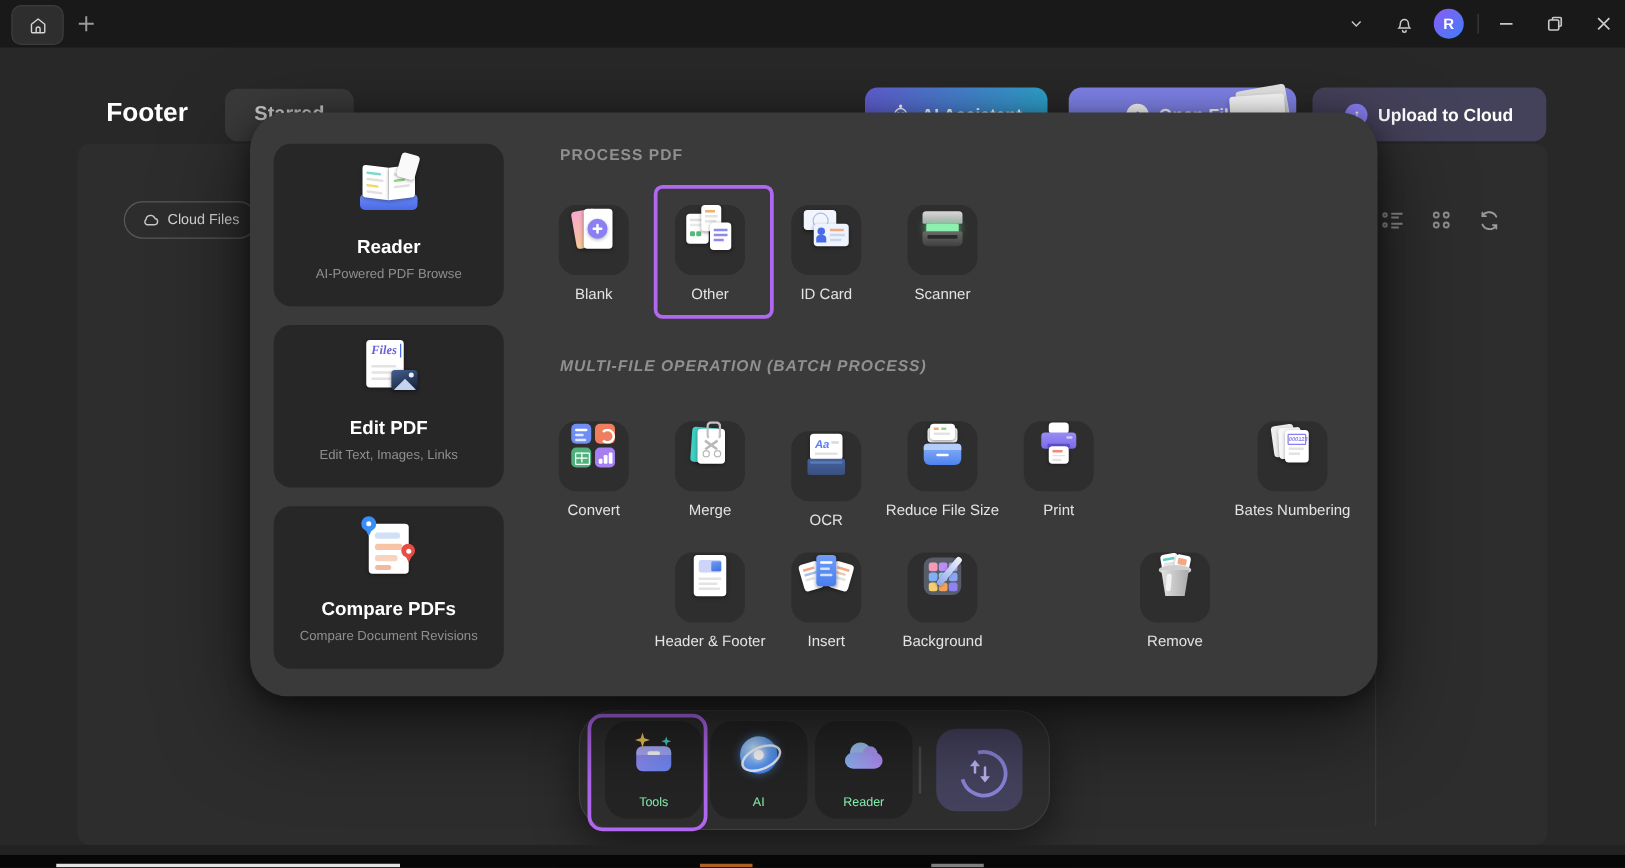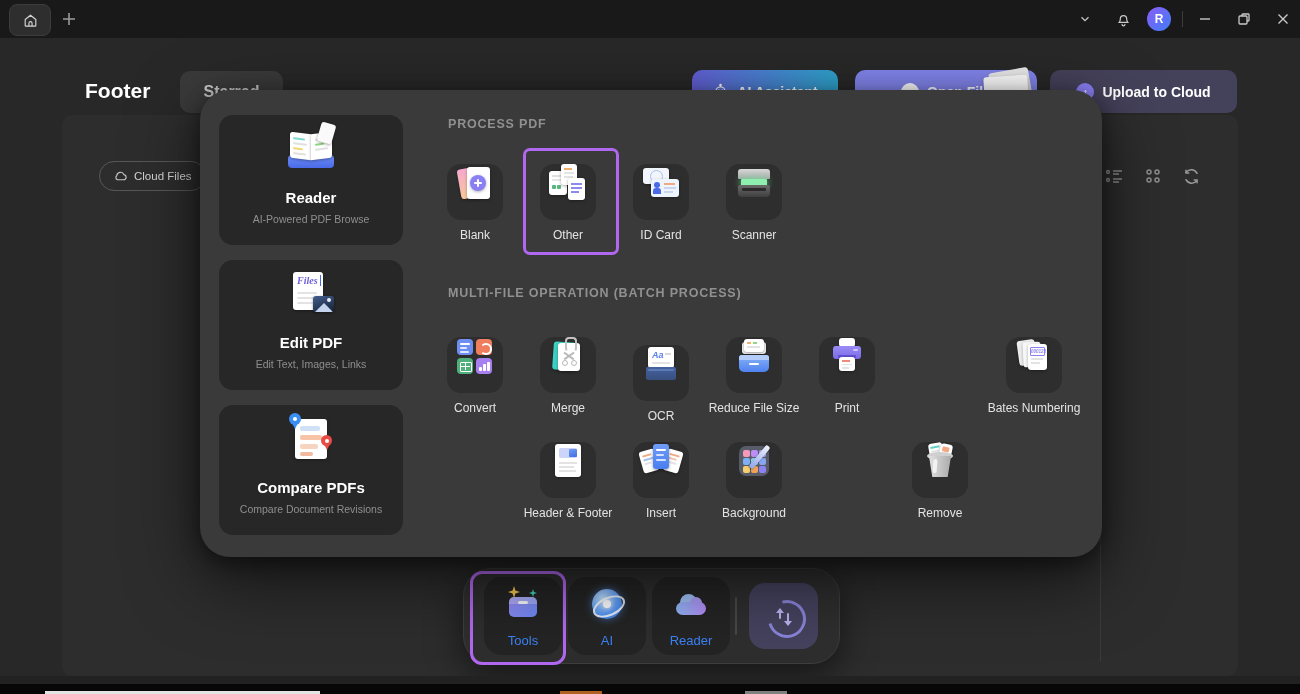--- a/index.html
+++ b/index.html
@@ -51,21 +51,21 @@
   .sec-head{position:absolute;left:248px;color:#909090;font-size:12.5px;font-weight:bold;letter-spacing:.8px;}
   .tool-item{position:absolute;text-align:center;cursor:default;}
   .tile{width:56px;height:56px;background:#2e2e2e;border-radius:14px;margin:0 auto;position:relative;}
   .tool-label{margin-top:9px;font-size:12px;color:#e3e3e3;line-height:13px;}
   .hl-box{position:absolute;border:3px solid #b168f0;border-radius:7px;pointer-events:none;}
 
   
   #dock{position:absolute;left:463px;top:568px;width:375px;height:94px;background:#2e2e2e;border:1px solid #3d3d3d;
         border-radius:28px;z-index:40;box-shadow:0 12px 34px rgba(0,0,0,.5);}
   .dock-tile{position:absolute;top:8px;width:78px;height:78px;background:#242424;border-radius:18px;text-align:center;}
-  .dock-label{position:absolute;bottom:7px;width:100%;font-size:13px;color:#3b82f6;}
+  .dock-label{position:absolute;bottom:7px;width:100%;font-size:10px;color:#86efac;}
   .dock-sep{position:absolute;left:271px;top:28px;width:2px;height:38px;background:#484848;border-radius:1px;}
   .sync-tile{position:absolute;left:285px;top:14px;width:69px;height:66px;background:#45425e;border-radius:16px;}
 
   
   #winedge{position:absolute;left:0;top:676px;width:1300px;height:8px;background:#222;z-index:60;}
   #taskbar{position:absolute;left:0;top:684px;width:1300px;height:10px;background:#070707;z-index:65;}
   .tseg{position:absolute;top:7px;height:3px;}
 
   
   .ic{position:relative;width:40px;height:40px;margin:8px auto 0;}
@@ -342,21 +342,21 @@
         <i class="abs" style="left:7px;top:15px;width:26px;height:7px;background:#8ef0ae;box-shadow:0 0 7px #6fe398;border-radius:1px;"></i>
         <i class="abs" style="left:4px;top:21px;width:32px;height:12px;background:linear-gradient(180deg,#6a6a6a,#404040);border-radius:2px 2px 4px 4px;"></i>
         <i class="abs" style="left:8px;top:24px;width:24px;height:3px;background:#2b2b2b;border-radius:1px;"></i>
       </div>
         </div>
       <div class="tool-label">Scanner</div>
     </div>
 
     <div class="hl-box" style="left:323px;top:58px;width:90px;height:101px;"></div>
 
-    <div class="sec-head" style="top:196px;">MULTI-FILE OPERATION (BATCH PROCESS)</div>
+    <div class="sec-head" style="top:196px;font-style:italic;">MULTI-FILE OPERATION (BATCH PROCESS)</div>
 
     <div class="tool-item" style="left:227px;top:239px;width:96px;">
       <div class="tile">
           <div class="ic">
         <i class="abs" style="left:2px;top:2px;width:16px;height:16px;background:#6f8ef2;border-radius:4px;">
           <i class="abs" style="left:3px;top:4px;width:10px;height:2px;background:#fff;border-radius:1px;"></i>
           <i class="abs" style="left:3px;top:8px;width:7px;height:2px;background:#dfe8ff;border-radius:1px;"></i>
           <i class="abs" style="left:3px;top:12px;width:9px;height:2px;background:#dfe8ff;border-radius:1px;"></i>
         </i>
         <i class="abs" style="left:21px;top:2px;width:16px;height:16px;background:#ef7e5e;border-radius:4px;">

